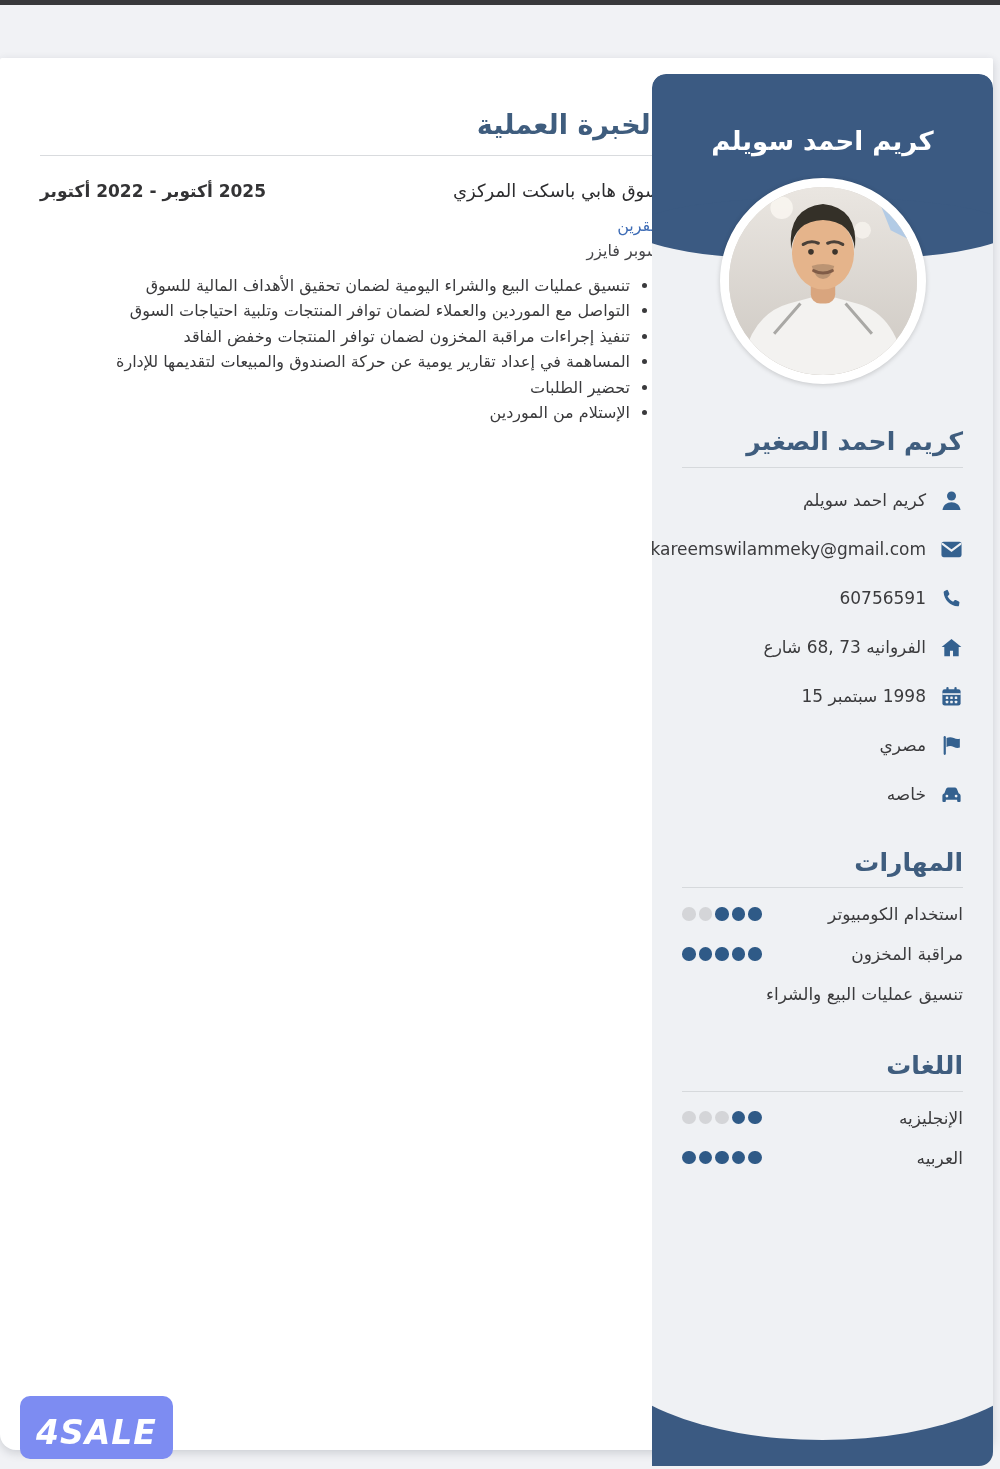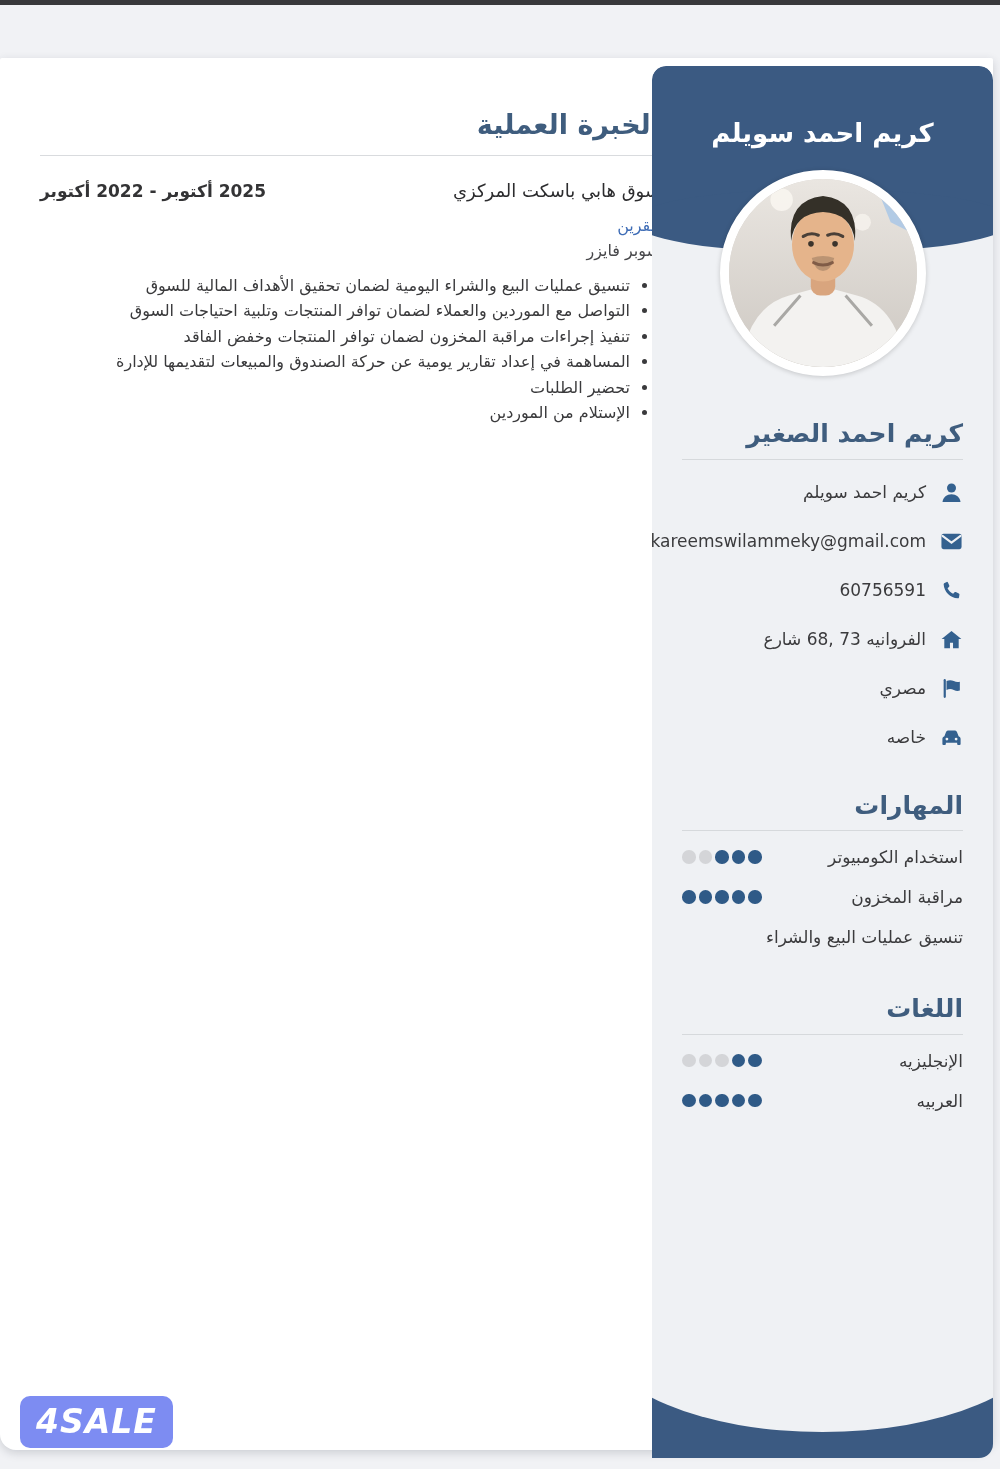--- a/index.html
+++ b/index.html
@@ -26,21 +26,21 @@
   .job-head{display:flex;justify-content:space-between;align-items:flex-start;margin-top:24px;}
   .company{font-size:18px;font-weight:400;color:#2c2c2e;}
   .dates{direction:ltr;text-align:left;font-size:17px;font-weight:700;color:#333335;line-height:1.4;white-space:nowrap;}
   .dates bdi{unicode-bidi:isolate;}
   .location{margin-top:12px;font-size:16px;color:var(--link,#3f6db6);}
   .role{margin-top:6px;font-size:16px;color:#47474a;}
   ul.bullets{margin:14px 0 0;padding:0 30px 0 0;list-style:disc;color:#3a3a3c;font-size:16px;line-height:1.47;}
   ul.bullets li{margin:0 0 2px;}
   
   .sidebar{
-    position:absolute;top:8px;right:0;width:341px;height:100%;
+    position:absolute;top:16px;right:0;width:341px;height:100%;
     background:var(--sb-bg,#eff1f4);
     border-radius:14px 14px 14px 0;overflow:hidden;
   }
   .sb-header{position:relative;height:156px;background:var(--accent,#3b5a82);border-radius:14px 14px 0 0;z-index:2;}
   .sb-header::after{
     content:"";position:absolute;left:-6%;bottom:-31px;width:112%;height:64px;
     background:var(--accent,#3b5a82);border-radius:50%;
   }
   .sb-name{position:relative;z-index:3;margin:0;padding-top:52px;text-align:center;
     color:#fff;font-size:26px;font-weight:700;}
@@ -71,21 +71,21 @@
   .sb-footer{position:absolute;bottom:0;left:0;width:100%;height:62px;background:var(--accent,#3b5a82);overflow:hidden;}
   .sb-footer::before{
     content:"";position:absolute;top:-150px;left:-14.5%;width:129%;height:186px;
     background:var(--sb-bg,#eff1f4);border-radius:50%;
   }
   
   .logo-4sale{
     position:absolute;left:20px;top:1396px;z-index:10;
     background:var(--wm-bg,#7d8cf2);color:#ffffff;
     font-size:33px;font-weight:800;font-style:italic;letter-spacing:1px;
-    padding:8px 16px 8px;border-radius:10px;line-height:1.1;
+    padding:19px 16px 8px;border-radius:10px;line-height:1.1;
   }
 </style>
 </head>
 <body style="--accent: #3b5a82; --sb-bg: #eff1f4; --heading: #3f5d7e; --link: #3f6db6; --dot-filled: #2f5a87; --dot-empty: #d4d5d8; --wm-bg: #7d8cf2; --topbar: #39393b; --page-bg: #f1f2f5; --paper-bg: #ffffff;">
 
 <div class="topbar"></div>
 
 <div class="paper">
 
   <div class="main">
@@ -175,20 +175,39 @@
             <span class="c-icon">
               <svg viewBox="0 0 24 24">
                 <path d="M12 3.1L1.7 11.6h2.8V21h5.9v-5.6h3.2V21h5.9v-9.4h2.8z"></path>
               </svg>
             </span>
             <span class="c-text ltrtok"><bdi>شارع</bdi> <bdi>68,</bdi> <bdi>73</bdi> <bdi>الفروانيه</bdi></span>
           </div>
           <div class="contact-row">
             <span class="c-icon">
               <svg viewBox="0 0 24 24">
+                <rect x="2.5" y="4.5" width="19" height="17" rx="2.4"></rect>
+                <rect x="6.6" y="2" width="2.4" height="4.8" rx="1.2"></rect>
+                <rect x="15" y="2" width="2.4" height="4.8" rx="1.2"></rect>
+                <rect x="2.5" y="8.6" width="19" height="1.7" fill="#eff1f4"></rect>
+                <g fill="#eff1f4">
+                  <rect x="6" y="12" width="2.6" height="2.6" rx="0.6"></rect>
+                  <rect x="10.7" y="12" width="2.6" height="2.6" rx="0.6"></rect>
+                  <rect x="15.4" y="12" width="2.6" height="2.6" rx="0.6"></rect>
+                  <rect x="6" y="16.4" width="2.6" height="2.6" rx="0.6"></rect>
+                  <rect x="10.7" y="16.4" width="2.6" height="2.6" rx="0.6"></rect>
+                  <rect x="15.4" y="16.4" width="2.6" height="2.6" rx="0.6"></rect>
+                </g>
+              </svg>
+            </span>
+            <span class="c-text ltrtok"><bdi>15</bdi> <bdi>سبتمبر</bdi> <bdi>1998</bdi></span>
+          </div>
+          <div class="contact-row">
+            <span class="c-icon">
+              <svg viewBox="0 0 24 24">
                 <rect x="3.8" y="2.2" width="2.3" height="19.6" rx="1.1"></rect>
                 <path d="M6.8 4.3c2.6-1.4 5.1-1.3 7.6 0 2.3 1.2 4.5 1.3 6.3.6v9.2c-1.8.7-4 .6-6.3-.6-2.5-1.3-5-1.4-7.6 0z"></path>
               </svg>
             </span>
             <span class="c-text">مصري</span>
           </div>
           <div class="contact-row">
             <span class="c-icon">
               <svg viewBox="0 0 24 24">
                 <path d="M4.6 10.7l1.5-4C6.6 5.5 7.7 4.8 9 4.8h6c1.3 0 2.4.7 2.9 1.9l1.5 4c1.2.4 2.1 1.5 2.1 2.9v5.2c0 .6-.4 1-1 1h-1.6c-.6 0-1-.4-1-1v-1.3H6.1v1.3c0 .6-.4 1-1 1H3.5c-.6 0-1-.4-1-1v-5.2c0-1.4.9-2.5 2.1-2.9z"></path>

